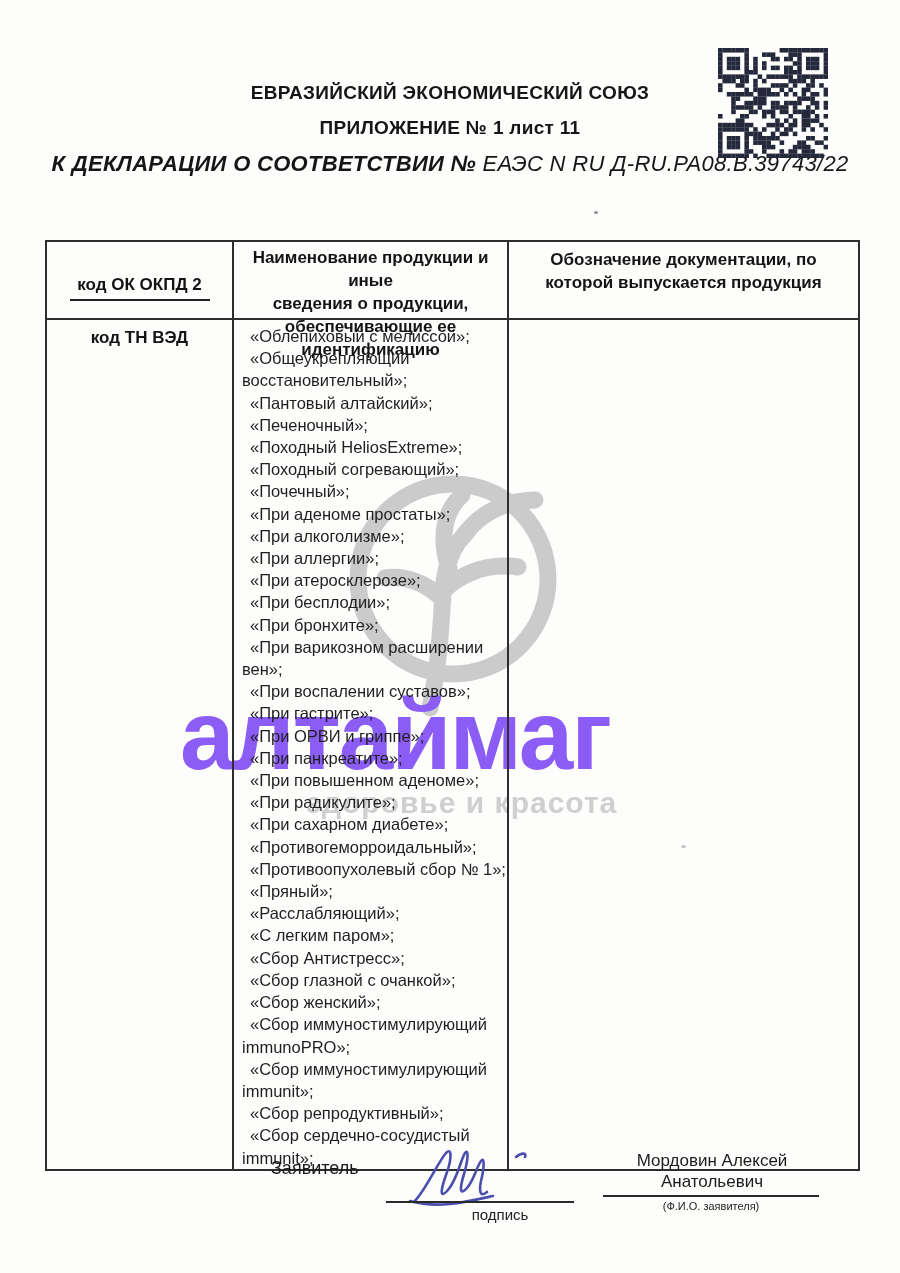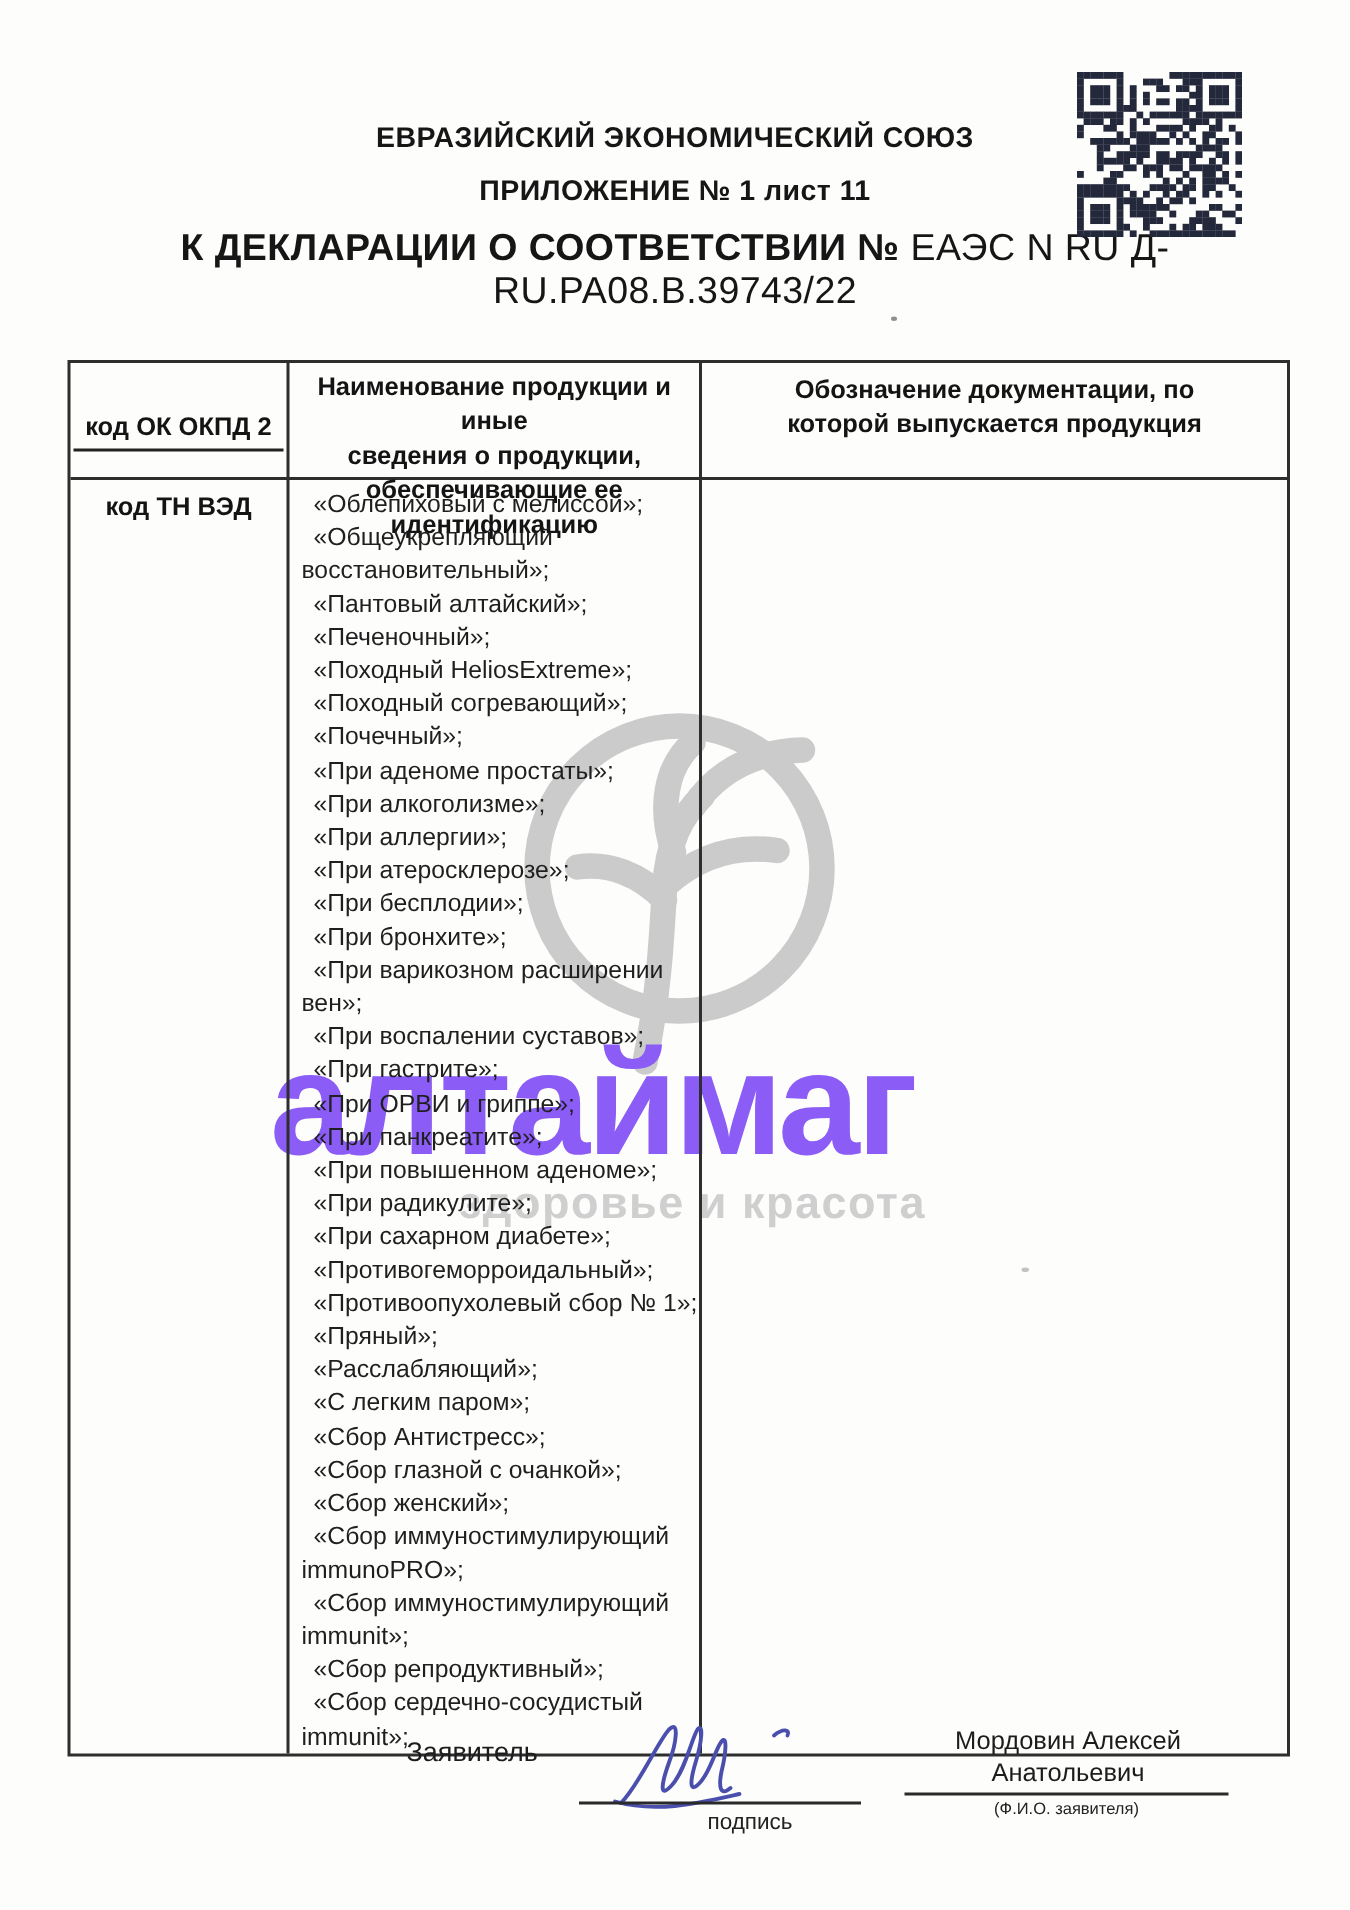--- a/index.html
+++ b/index.html
@@ -6,34 +6,34 @@
   body{
     width:900px;height:1273px;position:relative;overflow:hidden;
     background:#fdfdfc;
     font-family:"Liberation Sans","DejaVu Sans",sans-serif;
     color:#1d1d1d;
   }
   
   .doc-header-line{position:absolute;left:0;right:0;text-align:center;font-weight:bold;letter-spacing:.3px;color:#161616;}
   .h1{top:82px;font-size:19px;}
   .h2{top:117px;font-size:19px;}
-  .h3{top:151px;font-size:25px;}
+  .h3{top:151px;font-size:22px;font-style:italic;}
   .h3 .num{font-weight:normal;}
   
   .qr{position:absolute;left:718px;top:48px;width:110px;height:110px;}
   
   .wm{position:absolute;z-index:0;color:#8b5cf6;user-select:none;}
   .wm-logo{left:338px;top:452px;width:232px;height:300px;}
   .wm-brand{left:180px;top:686px;font-size:98px;font-weight:bold;letter-spacing:-2px;line-height:1;}
   .wm-tagline{left:306px;top:786px;font-size:30px;font-weight:bold;color:#cfcfcf;letter-spacing:1px;}
   
   .tbl{position:absolute;left:45px;top:240px;width:811px;z-index:1;border:2px solid #2e2e2e;background:transparent;}
   .thead{display:flex;border-bottom:2px solid #2e2e2e;height:76px;}
   .th{font-weight:bold;font-size:17px;line-height:23px;text-align:center;color:#141414;white-space:pre-line;}
-  .c1{width:144px;flex:none;}
+  .c1{width:185px;flex:none;}
   .c2{width:277px;flex:none;border-left:2px solid #2e2e2e;border-right:2px solid #2e2e2e;box-sizing:border-box;}
   .c3{flex:1;}
   .th.c1{padding-top:8px;}
   .th.c2{padding-top:4px;}
   .th.c3{padding-top:6px;}
   .th-sep{display:block;width:140px;margin:3px auto 2px auto;border-top:2px solid #222;}
   .tbody{display:flex;min-height:800px;}
   .td{background:transparent;}
   .plist{padding:5px 0 0 4px;}
   .pitem{

